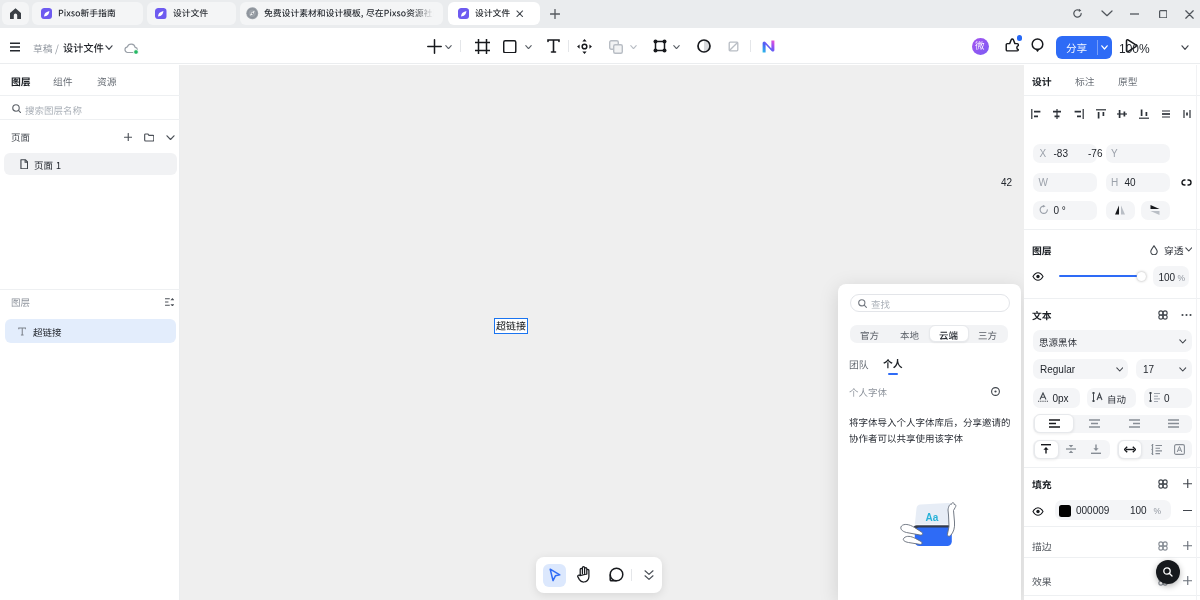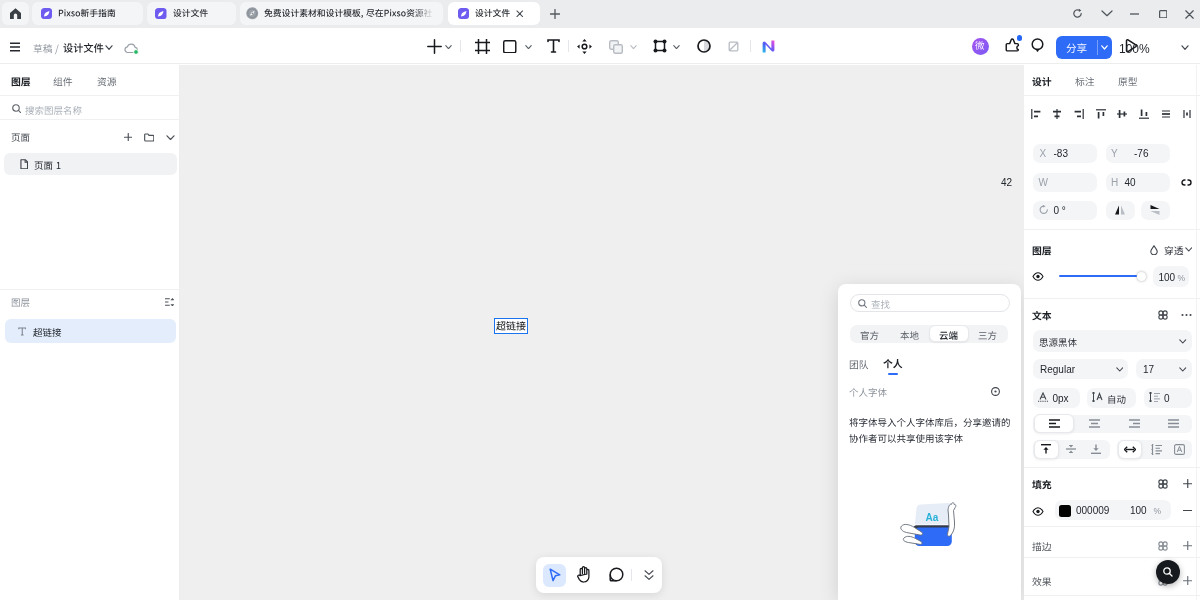--- a/index.html
+++ b/index.html
@@ -426,21 +426,21 @@
 <svg class="abs" style="left:1182.4px;top:108.5px" width="10" height="10" viewBox="0 0 10 10" stroke="#2c3138" stroke-width="1.2" fill="none">
     <path d="M2 1 V9 M8 1 V9"></path>
     <path d="M5 3.5 V6.5" stroke-width="1.7"></path>
   </svg>
 <div class="abs" style="left:1177px;top:113px;width:4px;height:8px"></div>
 <div class="field" style="left:1033px;top:143.5px;width:64px;height:19.2px"></div>
 <div class="field" style="left:1105.5px;top:143.5px;width:64px;height:19.2px"></div>
 <div class="abs ctext" style="left:1039.5px;top:148px;color:#9ba1aa;font-size:10px">X</div>
 <div class="abs ctext" style="left:1053.5px;top:148px">-83</div>
 <div class="abs ctext" style="left:1111px;top:148px;color:#9ba1aa;font-size:10px">Y</div>
-<div class="abs ctext" style="left:1134px;top:148px">-76</div>
+<div class="abs ctext" style="left:1088px;top:148px">-76</div>
 <div class="field" style="left:1033px;top:172.5px;width:64px;height:19.2px"></div>
 <div class="field" style="left:1105.5px;top:172.5px;width:64px;height:19.2px"></div>
 <div class="abs ctext" style="left:1038.5px;top:177px;color:#9ba1aa;font-size:10px">W</div>
 <div class="abs ctext" style="left:1001px;top:177px">42</div>
 <div class="abs ctext" style="left:1111px;top:177px;color:#9ba1aa;font-size:10px">H</div>
 <div class="abs ctext" style="left:1124.5px;top:177px">40</div>
 <svg class="abs" style="left:1181px;top:178.5px" width="11" height="7" viewBox="0 0 11 7">
     <path d="M4 1 H3.5 A2.5 2.5 0 0 0 3.5 6 H4 M7 1 H7.5 A2.5 2.5 0 0 1 7.5 6 H7" stroke="#17191d" stroke-width="1.4" fill="none" stroke-linecap="round"></path>
   </svg>
 <div class="field" style="left:1033px;top:200.5px;width:64px;height:19.2px"></div>

